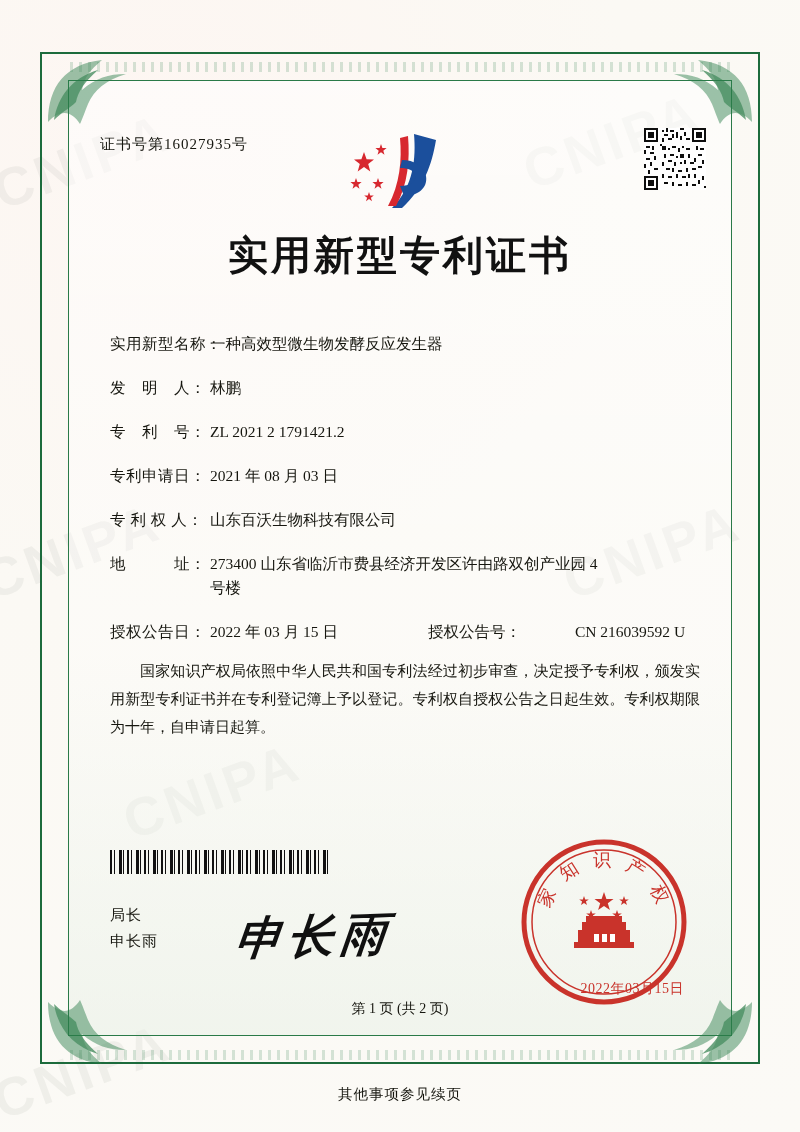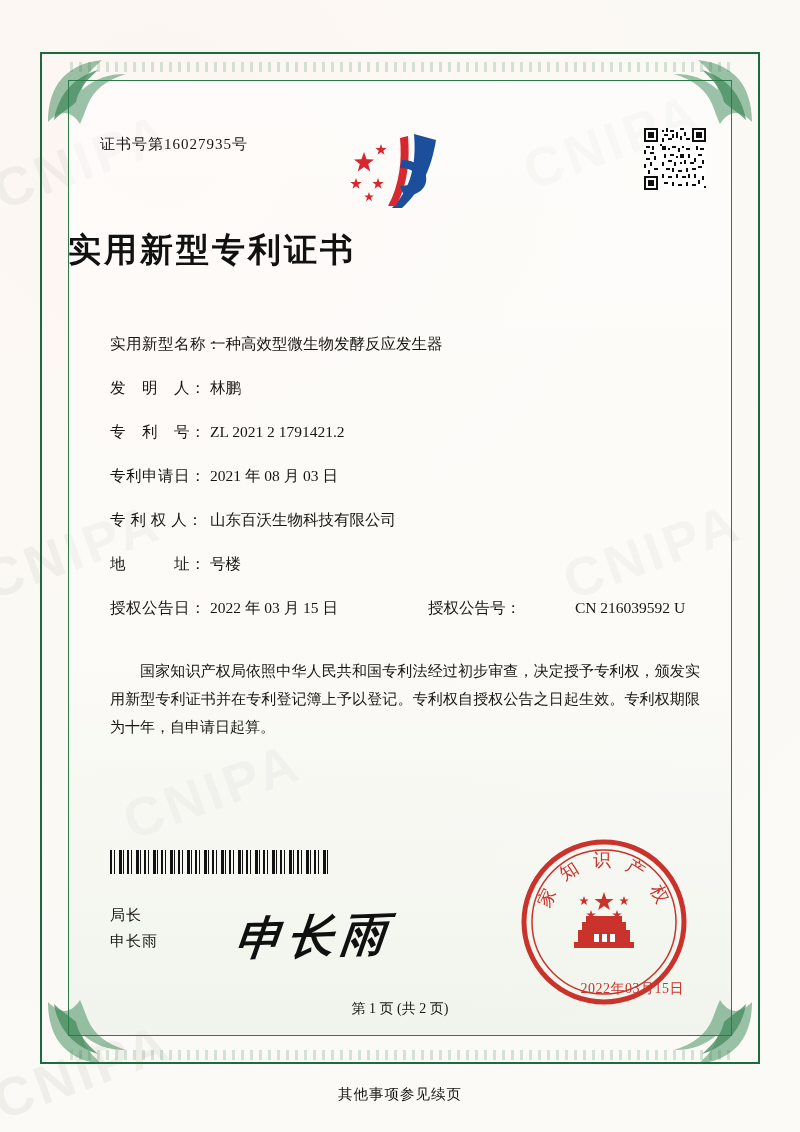--- a/index.html
+++ b/index.html
@@ -112,21 +112,22 @@
     top: 48px;
     width: 62px;
     height: 62px;
   }
   .qr svg { width: 100%; height: 100%; display: block; }
 
   .doc-title {
     position: absolute;
     left: 0; right: 0;
     top: 148px;
-    font-size: 33px;
+    text-align: center;
+    font-size: 40px;
     font-weight: 700;
     letter-spacing: 3px;
     color: #111;
     font-family: "DejaVu Serif", "Liberation Serif", serif;
   }
 
   .fields {
     position: absolute;
     left: 42px;
     right: 34px;
@@ -421,20 +422,21 @@
       </div>
 
       <div class="field-row">
         <div class="field-label">专 利 权 人：</div>
         <div class="field-value">山东百沃生物科技有限公司</div>
       </div>
 
       <div class="field-row">
         <div class="field-label">地　　　址：</div>
         <div class="field-value">
+          <span>273400 山东省临沂市费县经济开发区许由路双创产业园 4</span>
           <span class="second-line">号楼</span>
         </div>
       </div>
 
       <div class="field-row">
         <div class="field-label">授权公告日：</div>
         <div class="field-value inline-pair">
           <span>2022 年 03 月 15 日</span>
           <span class="inline-label">授权公告号：</span>
           <span class="inline-value">CN 216039592 U</span>

